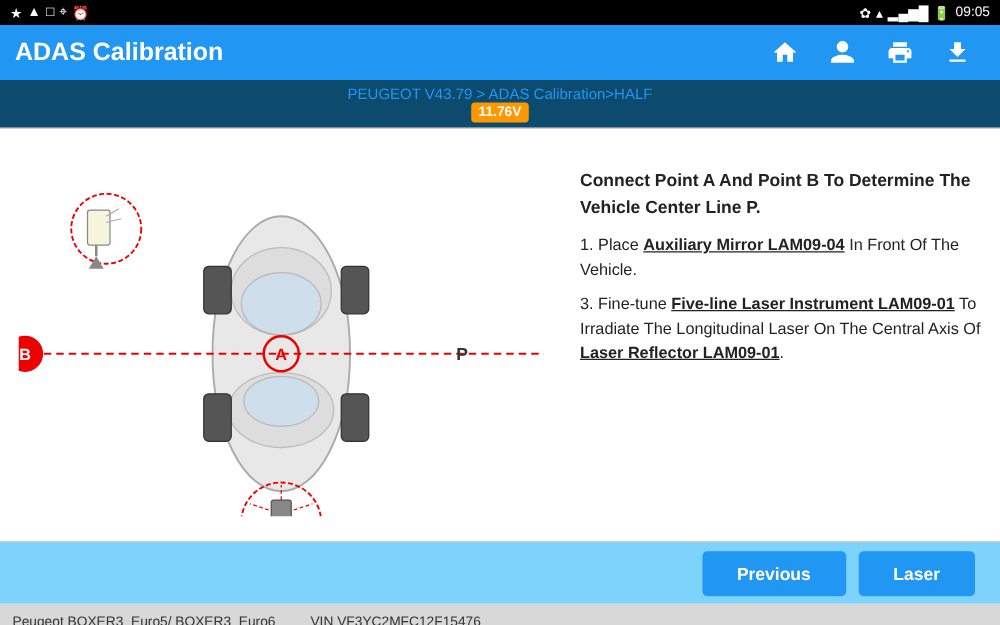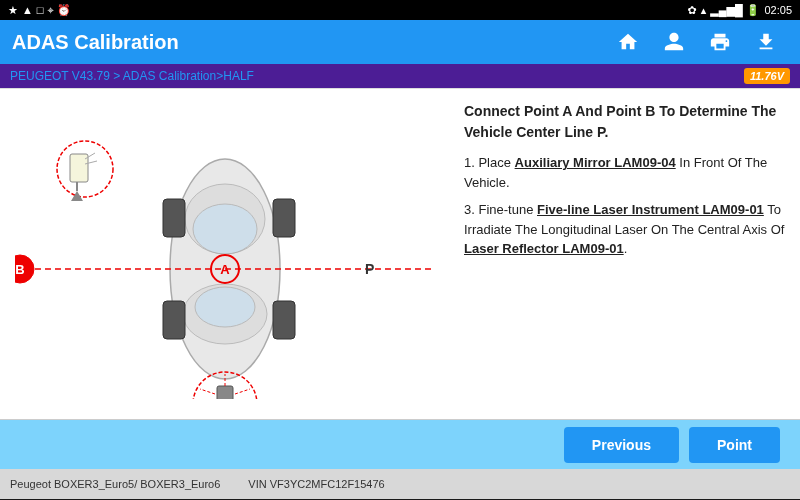--- a/index.html
+++ b/index.html
@@ -44,38 +44,38 @@
       display: flex;
       align-items: center;
       justify-content: center;
       cursor: pointer;
       color: #fff;
       font-size: 18px;
     }
 
     
     .breadcrumb {
-      background: #4c1d95;
+      background: #0c4a6e;
       padding: 4px 10px;
       font-size: 12px;
       color: #555;
       border-bottom: 1px solid #ddd;
       display: flex;
       align-items: center;
       justify-content: space-between;
+      flex-direction: column;
     }
     .breadcrumb-text { color: #2196F3; }
     .voltage-badge {
       background: #FF9800;
       color: #fff;
       padding: 2px 6px;
       border-radius: 3px;
       font-size: 11px;
       font-weight: bold;
-      font-style: italic;
     }
 
     
     .main-content {
       display: flex;
       height: calc(500px - 20px - 44px - 26px - 50px - 30px);
       background: #fff;
     }
 
     
@@ -95,20 +95,21 @@
       padding: 12px 14px;
       font-size: 13px;
       line-height: 1.5;
       overflow-y: auto;
       color: #222;
     }
     .instructions-title {
       font-weight: bold;
       font-size: 14px;
       margin-bottom: 10px;
+      margin-top: 19px;
     }
     .instructions-body p { margin-bottom: 8px; }
     .underline-bold { font-weight: bold; text-decoration: underline; text-align: center; }
 
     
     .bottom-nav {
       background: #7dd3fc;
       height: 50px;
       display: flex;
       align-items: center;
@@ -164,21 +165,21 @@
     <span>▲</span>
     <span>□</span>
     <span>⌖</span>
     <span>⏰</span>
   </div>
   <div class="status-bar-right">
     <span>✿</span>
     <span>▴</span>
     <span>▂▄▆█</span>
     <span>🔋</span>
-    <span>02:05</span>
+    <span>09:05</span>
   </div>
 </div>
 
 <div class="header">
   <span class="header-title">ADAS Calibration</span>
   <div class="header-icons">
     <div class="header-icon-btn">
       <svg width="22" height="22" viewBox="0 0 24 24" fill="white">
           <path d="M10 20v-6h4v6h5v-8h3L12 3 2 12h3v8z"></path>
         </svg>
@@ -270,21 +271,21 @@
       <p>
         3. Fine-tune <span class="underline-bold">Five-line Laser Instrument LAM09-01</span> To Irradiate The Longitudinal Laser On The Central Axis Of <span class="underline-bold">Laser Reflector LAM09-01</span>.
       </p>
     </div>
   </div>
 
 </div>
 
 <div class="bottom-nav">
   <button class="nav-btn">Previous</button>
-  <button class="nav-btn">Point</button>
+  <button class="nav-btn">Laser</button>
 </div>
 
 <div class="footer-info">
   <span>Peugeot BOXER3_Euro5/ BOXER3_Euro6</span>
   <span>VIN VF3YC2MFC12F15476</span>
 </div>
 
 <div class="android-nav">
   
   

